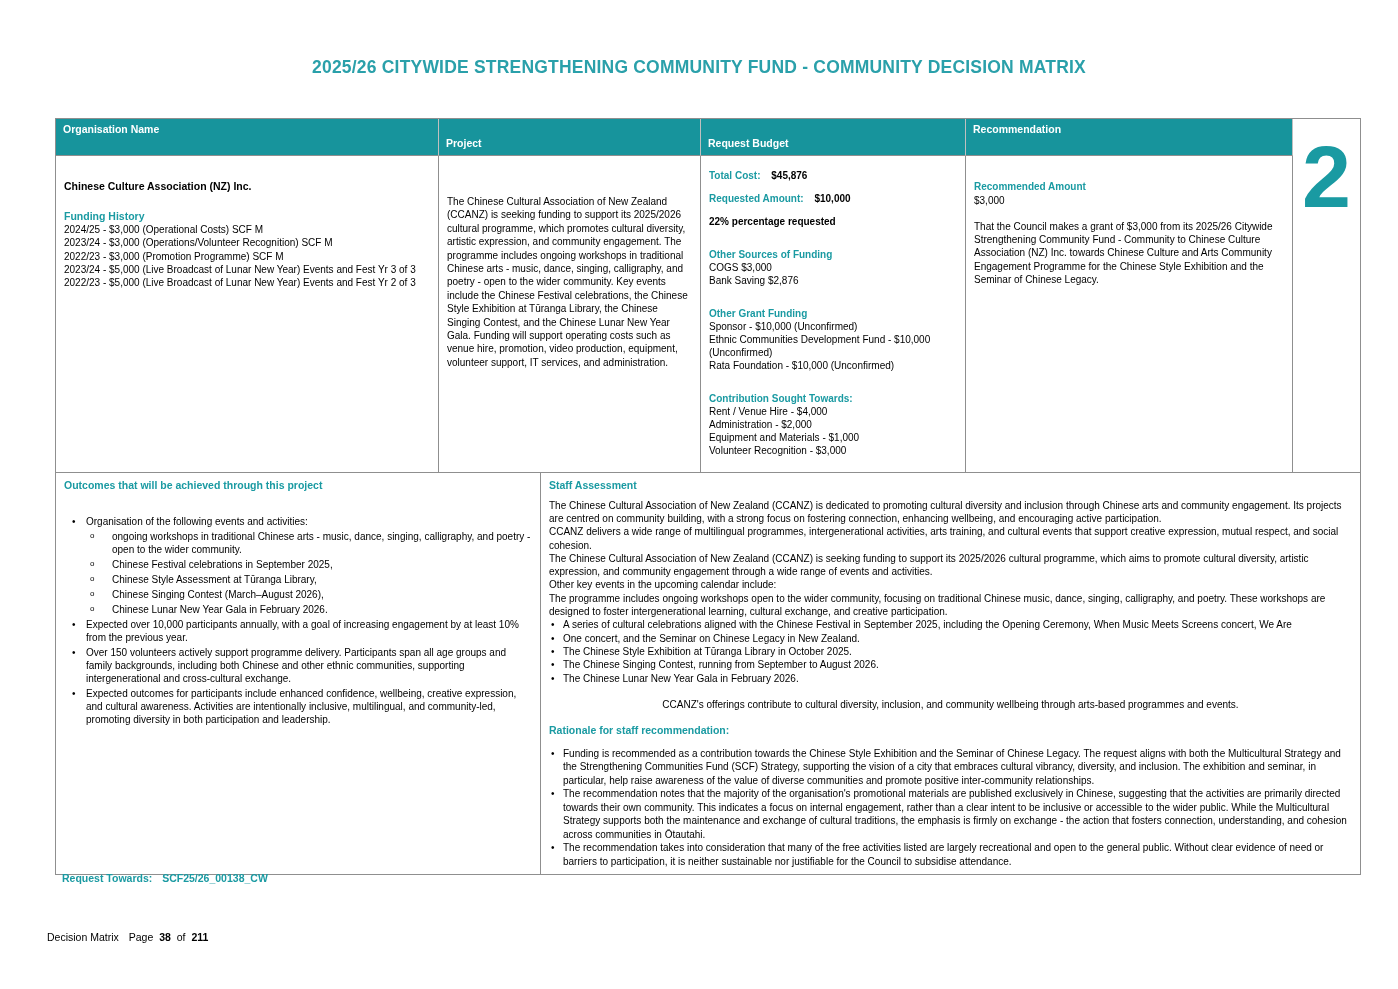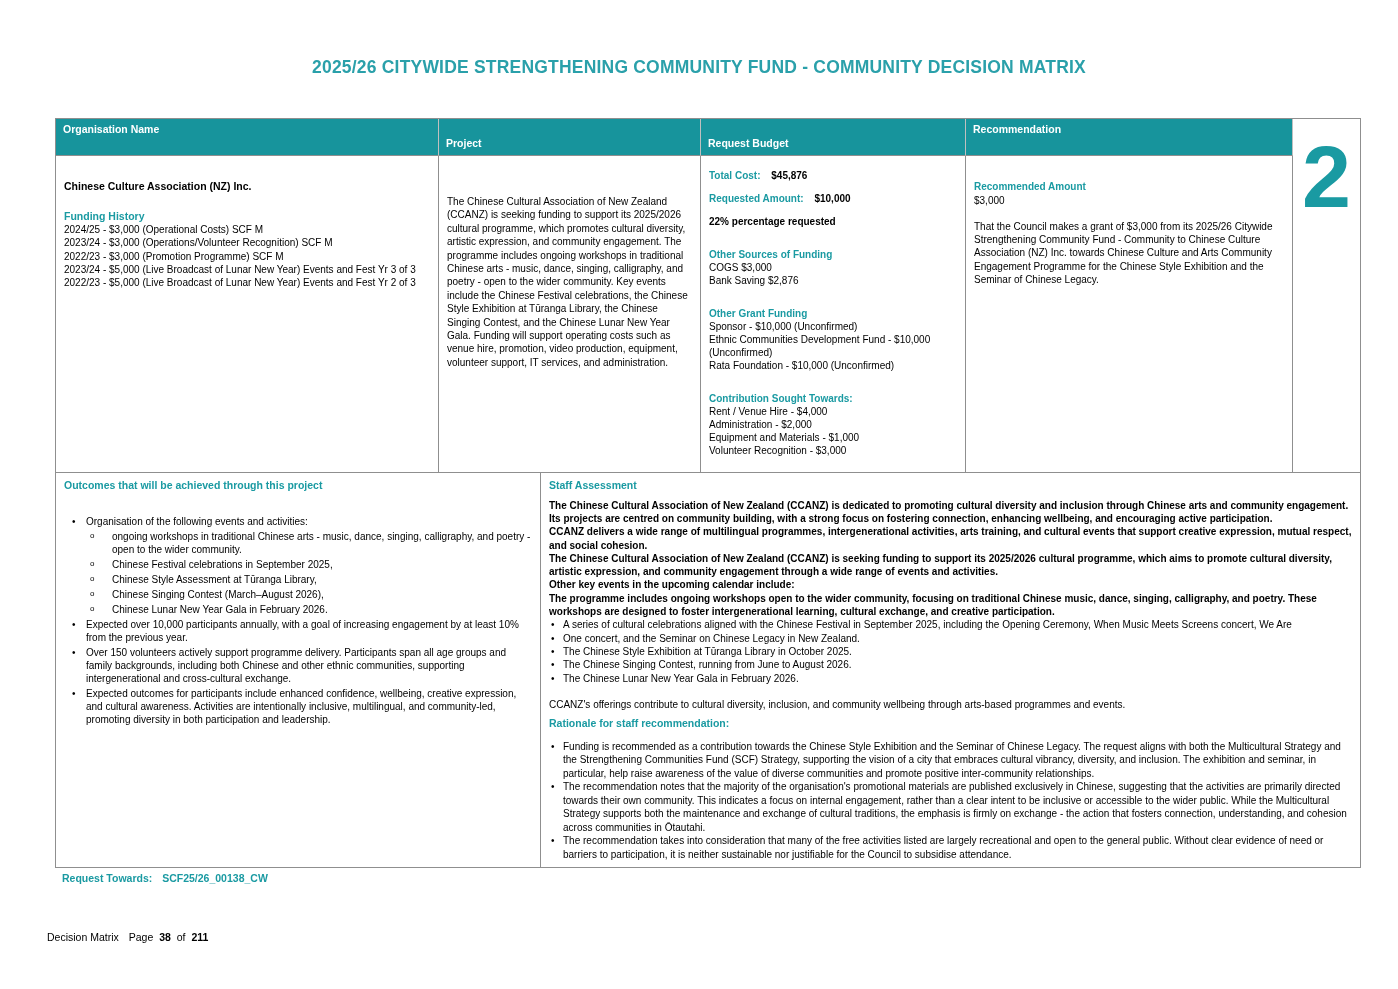--- a/index.html
+++ b/index.html
@@ -61,26 +61,26 @@
   }
   .staff-box {
     width:820px; border:1px solid #8f8f8f; border-left:none; padding:6px 8px; background:#fff;
   }
   .section-title { font-size:10.5px; font-weight:bold; color:#1A9AA2; }
   .outcome-list { margin-top:22px; }
   .o-item { position:relative; padding-left:22px; line-height:1.3; margin-top:2px; }
   .o-item::before { content:"\2022"; position:absolute; left:8px; }
   .o-sub { position:relative; padding-left:48px; line-height:1.3; margin-top:2px; }
   .o-sub::before { content:"o"; position:absolute; left:26px; font-size:8px; top:1px; }
-  .sa-para { line-height:1.33;font-weight:bold; }
+  .sa-para { line-height:1.33; }
   .sa-para.first { margin-top:6px; }
   .s-item { position:relative; padding-left:14px; line-height:1.33; }
   .s-item::before { content:"\2022"; position:absolute; left:2px; }
-  .sa-closing { margin-top:13px; line-height:1.33; }
-  .rationale-title { margin-top:6px; }
+  .sa-closing { margin-top:13px; line-height:1.33;text-align:center; }
+  .rationale-title { margin-top:13px; }
   .rationale-list { margin-top:9px; }
   .r-item { position:relative; padding-left:14px; line-height:1.35; }
   .r-item::before { content:"\2022"; position:absolute; left:2px; }
   
   .request-number {
     position:absolute; left:62px; top:872px;
     color:#1A9AA2; font-weight:bold; font-size:10.5px;
   }
   .request-number .val { margin-left:7px; }
   .page-footer { position:absolute; left:47px; top:931px; font-size:10.5px; }
@@ -172,21 +172,21 @@
     <div class="staff-box">
       <div class="section-title">Staff Assessment</div>
       <div class="sa-para first">The Chinese Cultural Association of New Zealand (CCANZ) is dedicated to promoting cultural diversity and inclusion through Chinese arts and community engagement. Its projects are centred on community building, with a strong focus on fostering connection, enhancing wellbeing, and encouraging active participation.</div>
       <div class="sa-para">CCANZ delivers a wide range of multilingual programmes, intergenerational activities, arts training, and cultural events that support creative expression, mutual respect, and social cohesion.</div>
       <div class="sa-para">The Chinese Cultural Association of New Zealand (CCANZ) is seeking funding to support its 2025/2026 cultural programme, which aims to promote cultural diversity, artistic expression, and community engagement through a wide range of events and activities.</div>
       <div class="sa-para">Other key events in the upcoming calendar include:</div>
       <div class="sa-para">The programme includes ongoing workshops open to the wider community, focusing on traditional Chinese music, dance, singing, calligraphy, and poetry. These workshops are designed to foster intergenerational learning, cultural exchange, and creative participation.</div>
       <div class="s-item">A series of cultural celebrations aligned with the Chinese Festival in September 2025, including the Opening Ceremony, When Music Meets Screens concert, We Are</div>
       <div class="s-item">One concert, and the Seminar on Chinese Legacy in New Zealand.</div>
       <div class="s-item">The Chinese Style Exhibition at Tūranga Library in October 2025.</div>
-      <div class="s-item">The Chinese Singing Contest, running from June to August 2026.</div>
+      <div class="s-item">The Chinese Singing Contest, running from September to August 2026.</div>
       <div class="s-item">The Chinese Lunar New Year Gala in February 2026.</div>
       <div class="sa-closing">CCANZ's offerings contribute to cultural diversity, inclusion, and community wellbeing through arts-based programmes and events.</div>
       <div class="section-title rationale-title">Rationale for staff recommendation:</div>
       <div class="rationale-list">
         <div class="r-item">Funding is recommended as a contribution towards the Chinese Style Exhibition and the Seminar of Chinese Legacy. The request aligns with both the Multicultural Strategy and the Strengthening Communities Fund (SCF) Strategy, supporting the vision of a city that embraces cultural vibrancy, diversity, and inclusion. The exhibition and seminar, in particular, help raise awareness of the value of diverse communities and promote positive inter-community relationships.</div>
         <div class="r-item">The recommendation notes that the majority of the organisation's promotional materials are published exclusively in Chinese, suggesting that the activities are primarily directed towards their own community. This indicates a focus on internal engagement, rather than a clear intent to be inclusive or accessible to the wider public. While the Multicultural Strategy supports both the maintenance and exchange of cultural traditions, the emphasis is firmly on exchange - the action that fosters connection, understanding, and cohesion across communities in Ōtautahi.</div>
         <div class="r-item">The recommendation takes into consideration that many of the free activities listed are largely recreational and open to the general public. Without clear evidence of need or barriers to participation, it is neither sustainable nor justifiable for the Council to subsidise attendance.</div>
       </div>
     </div>
   </div>

